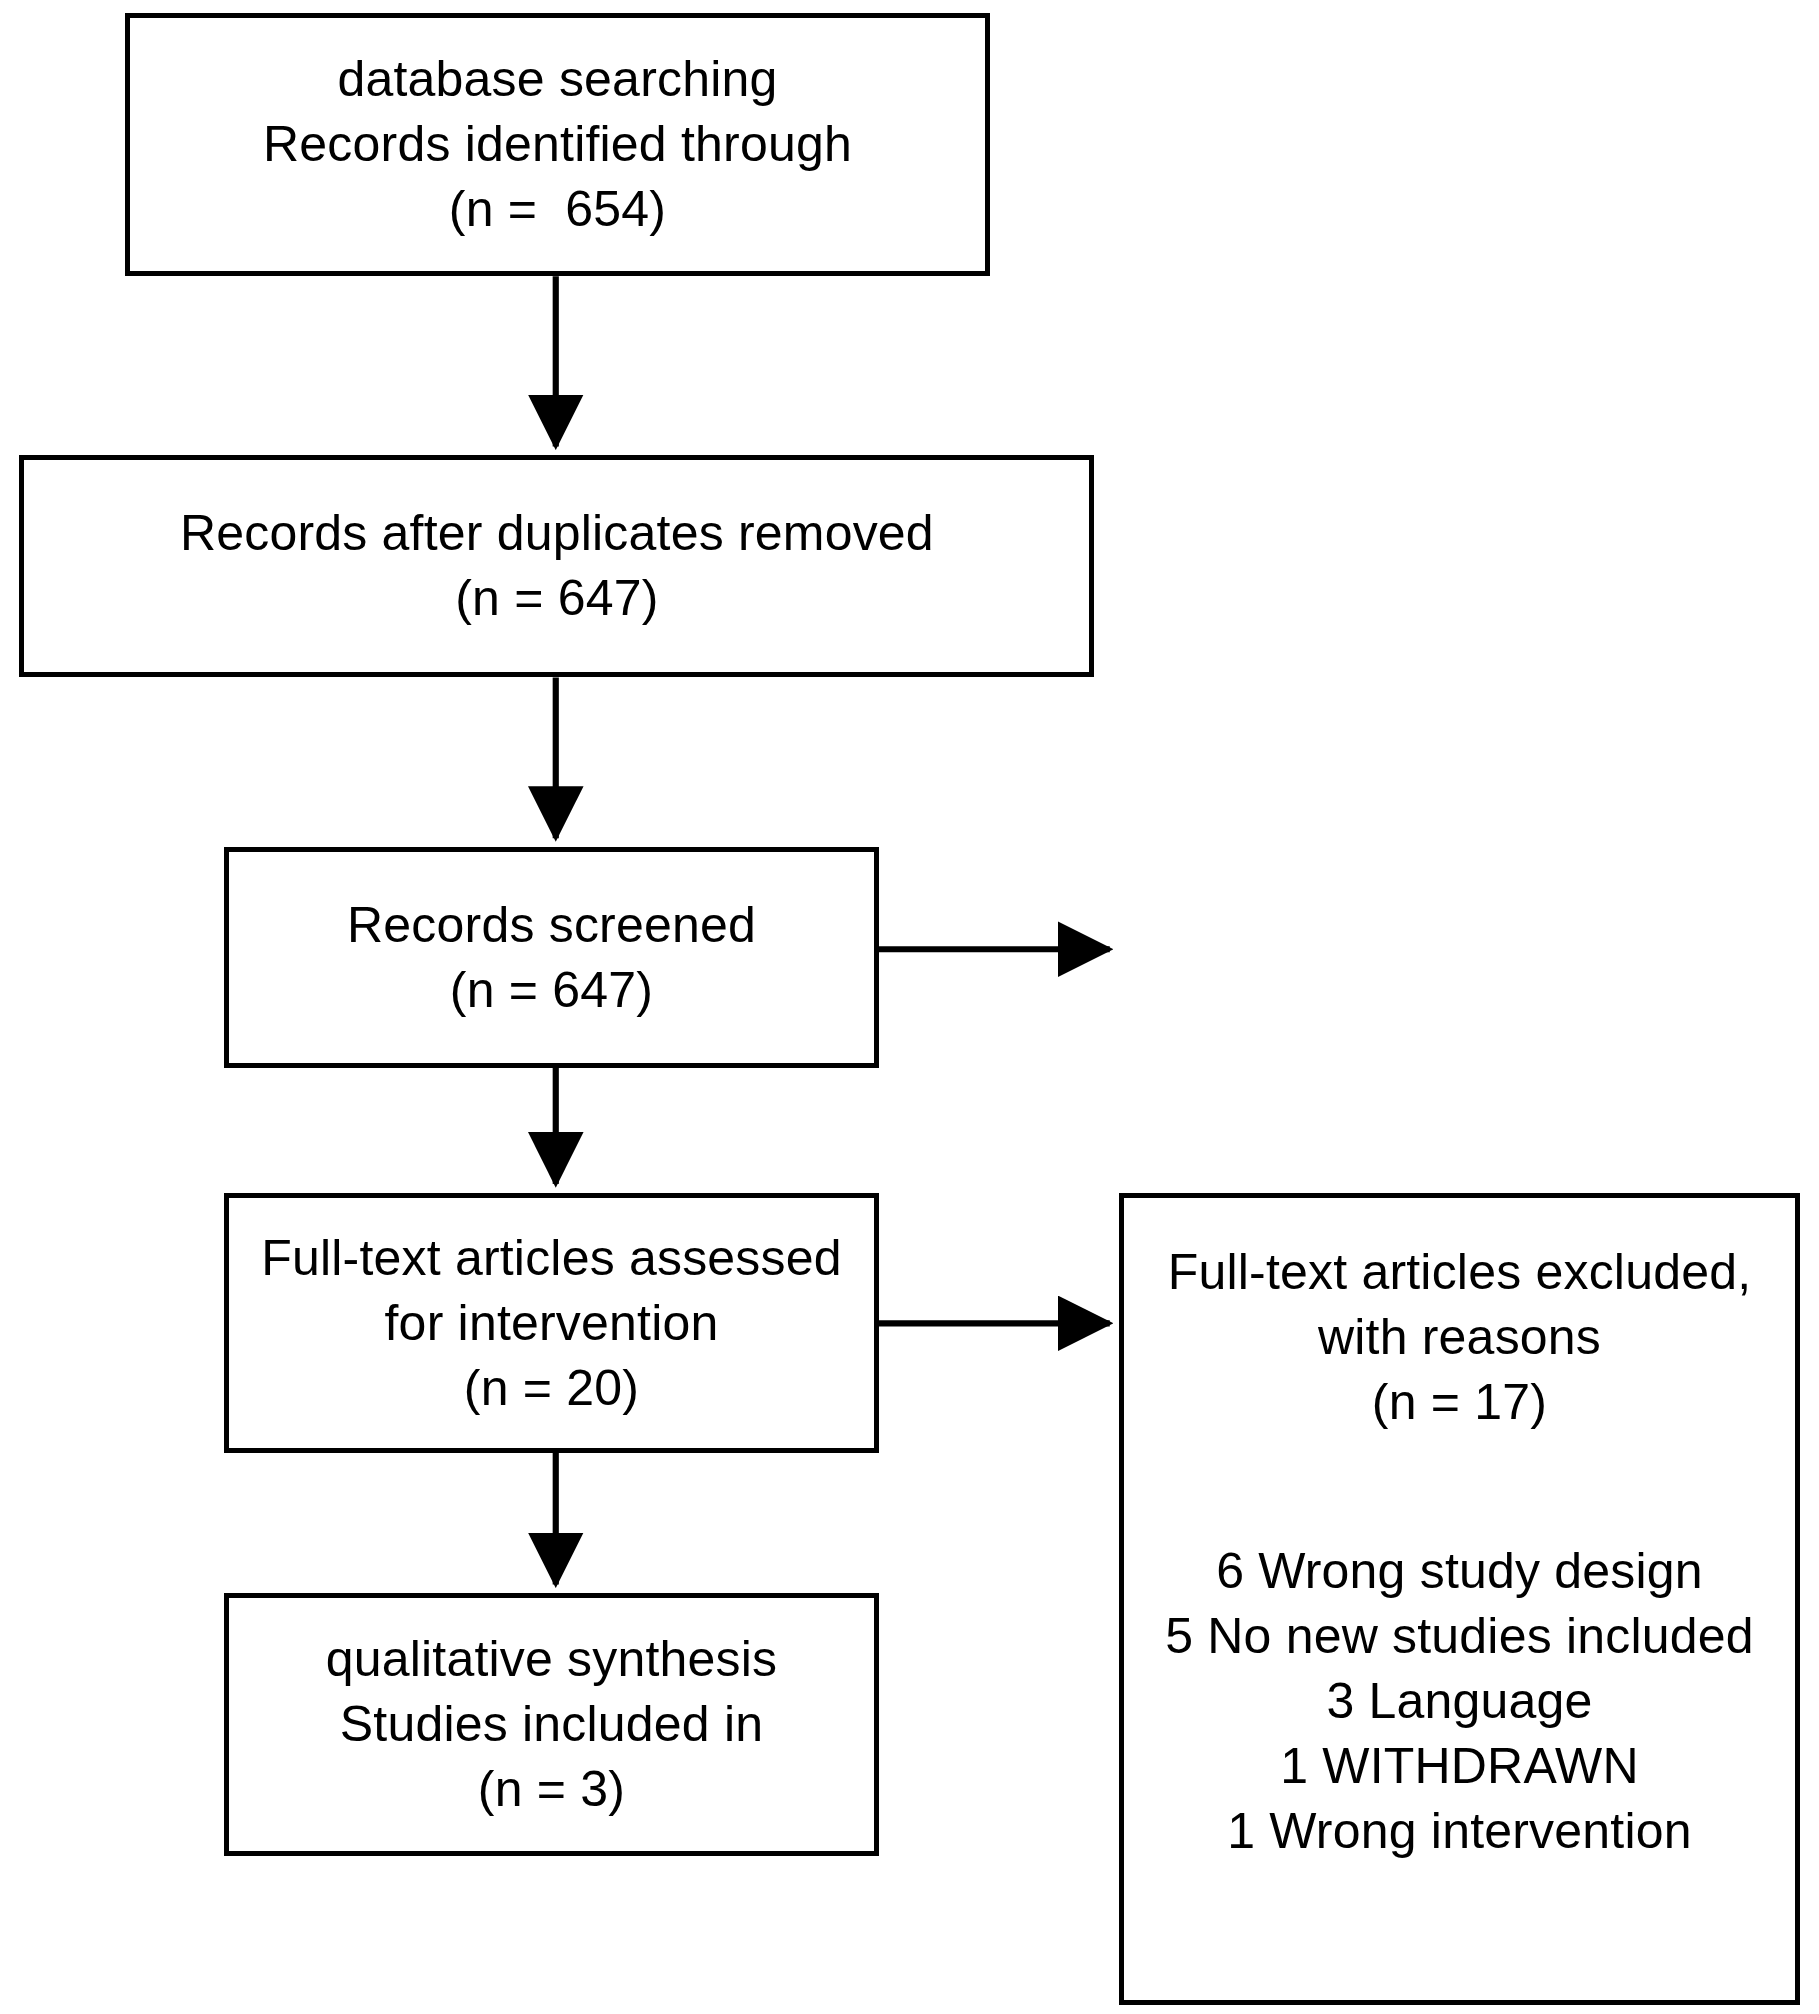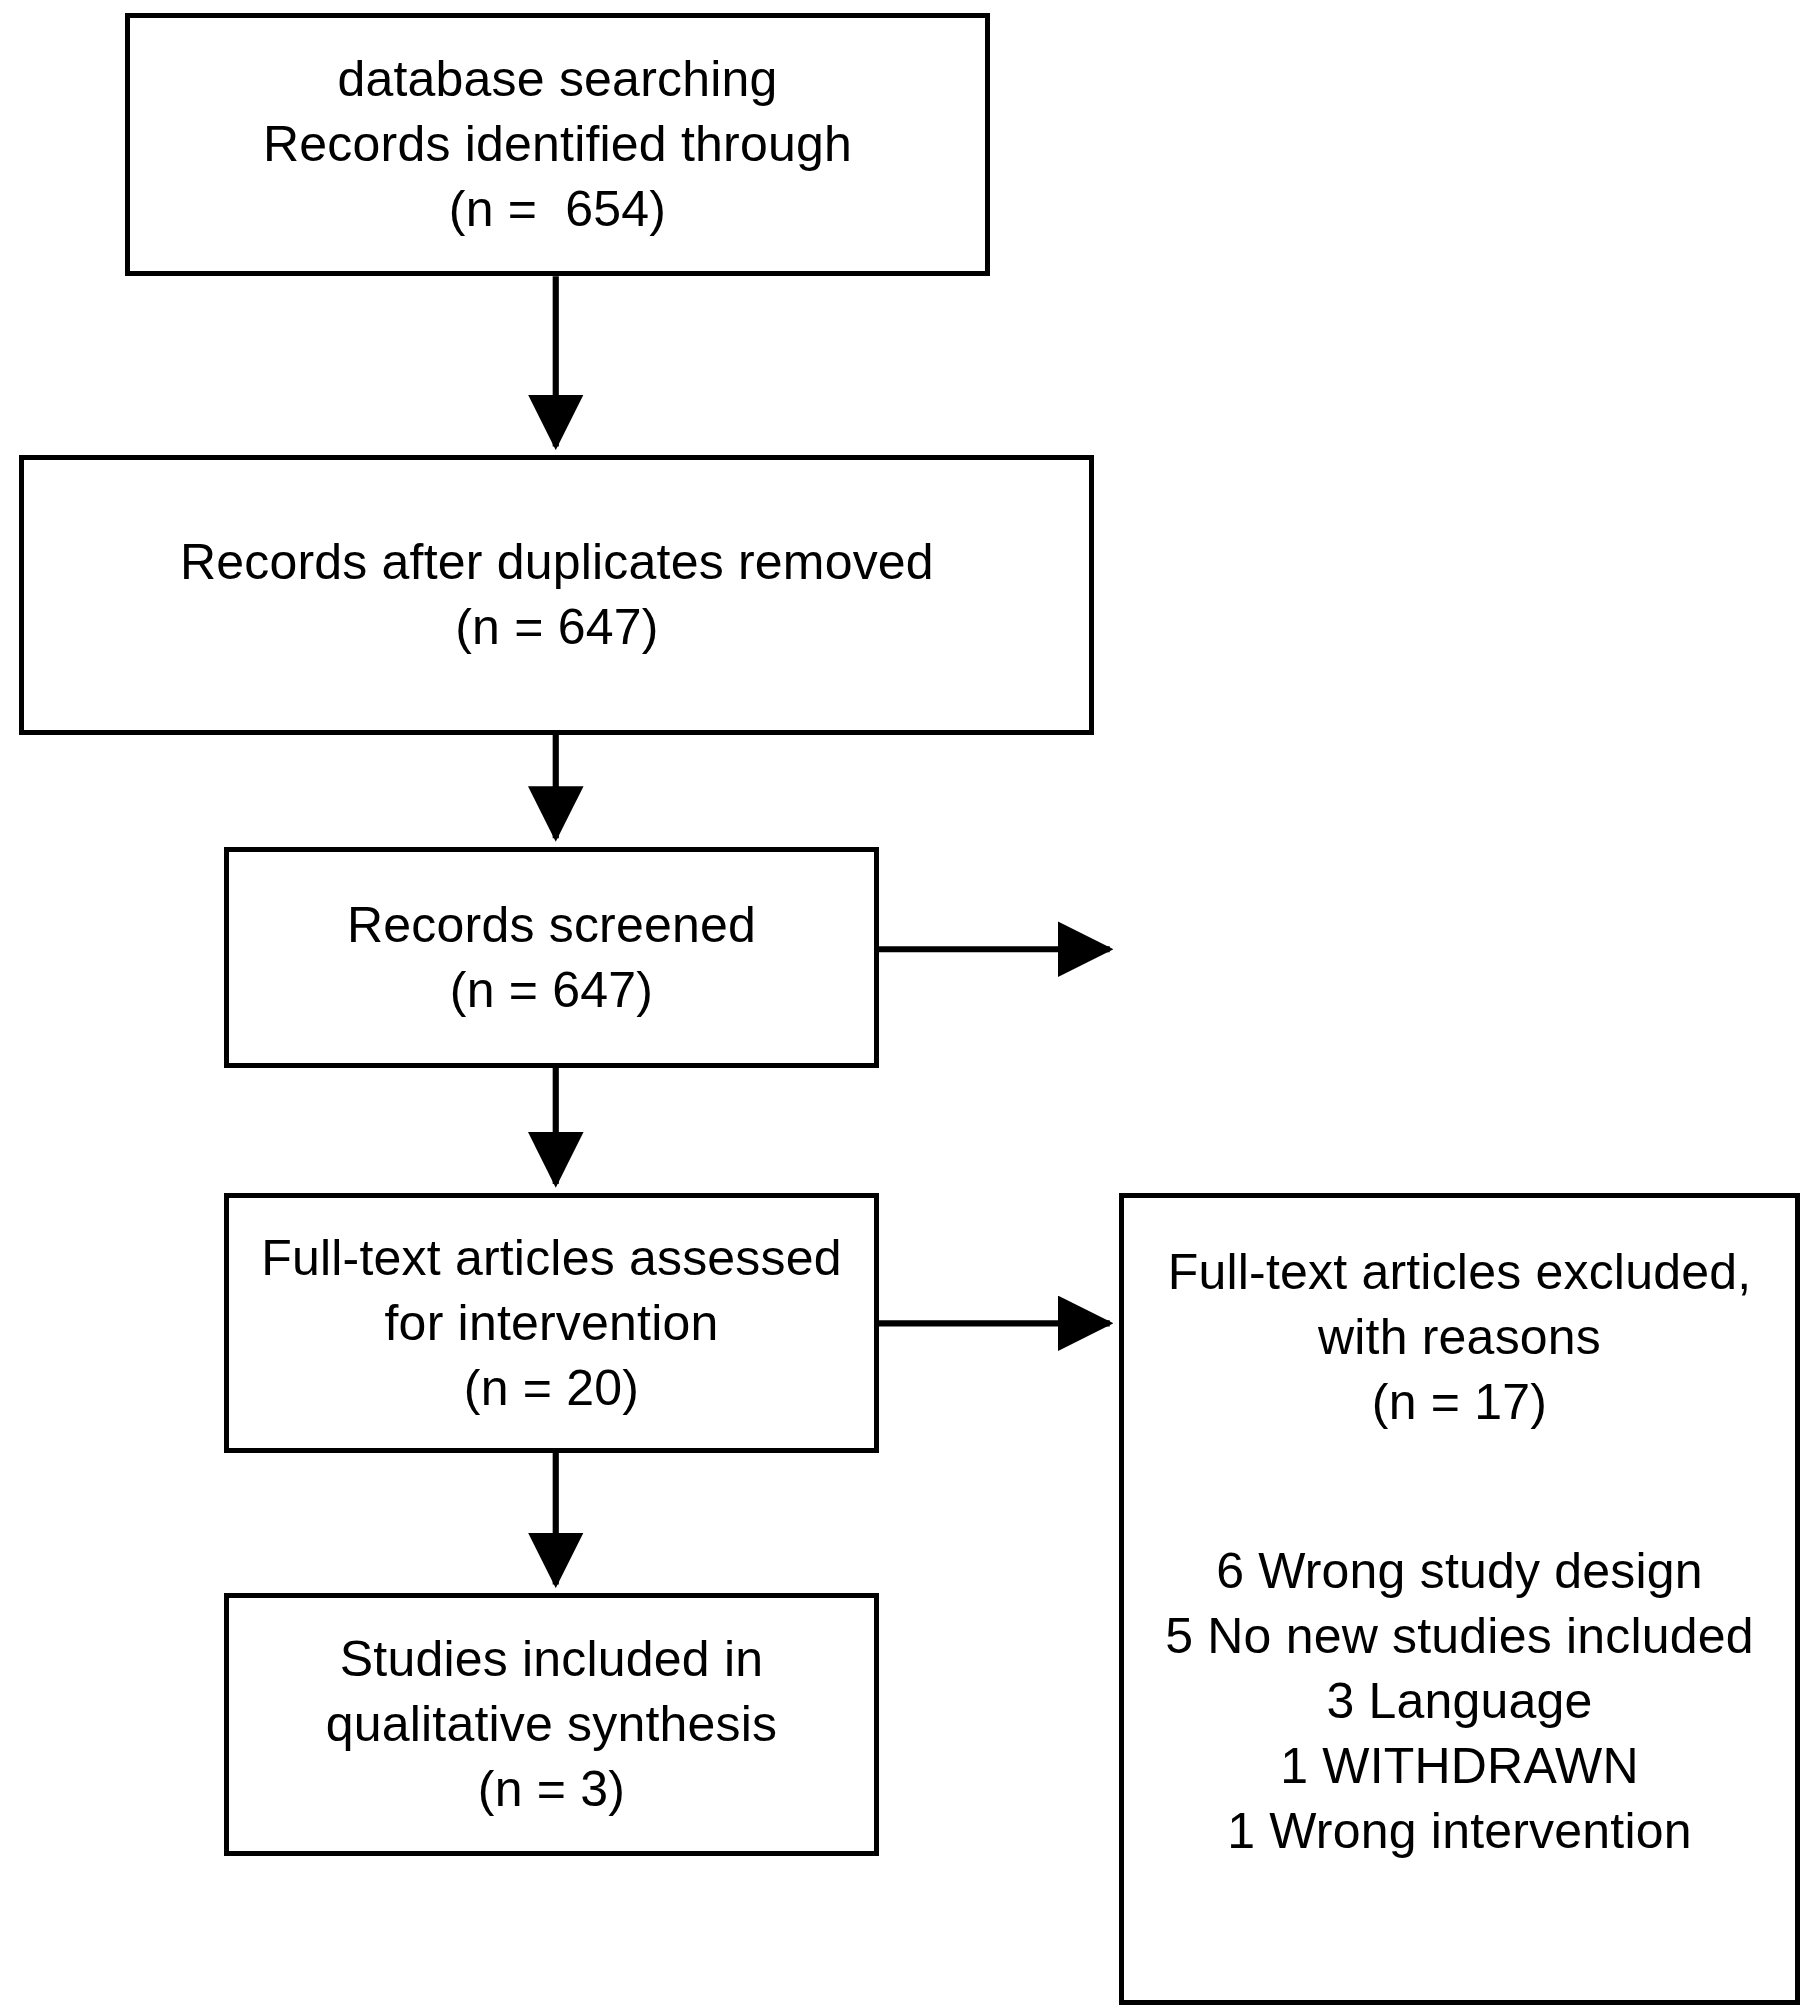--- a/index.html
+++ b/index.html
@@ -37,21 +37,21 @@
   .node .line {
     display: block;
     text-align: center;
     font-size: 50px;
     line-height: 1.30;
     letter-spacing: 0.2px;
     white-space: pre;
   }
   
   #node-identified   { left: 125px;  top: 13.2px;   width: 865px;  height: 263px; }
-  #node-duplicates   { left: 19.4px;   top: 455px;  width: 1075px; height: 280px; }
+  #node-duplicates   { left: 19.4px;   top: 455px;  width: 1075px; height: 222px; }
   #node-screened     { left: 224px;  top: 847px;  width: 655px;  height: 221px; }
   #node-excluded     { left: 1119px; top: 847px;  width: 681px;  height: 221px; }
   #node-fulltext     { left: 224px;  top: 1193px; width: 655px;  height: 260px; }
   #node-fulltext-exc { left: 1119px; top: 1193px; width: 681px;  height: 812px;
                        justify-content: flex-start; padding-top: 42px; }
   #node-included     { left: 224px;  top: 1593px; width: 655px;  height: 263px; }
 
   
   .reasons {
     margin-top: 104px;
@@ -116,19 +116,19 @@
     <div class="reasons">
       <span class="line">6 Wrong study design</span>
       <span class="line">5 No new studies included</span>
       <span class="line">3 Language</span>
       <span class="line">1 WITHDRAWN</span>
       <span class="line">1 Wrong intervention</span>
     </div>
   </div>
 
   <div class="node" id="node-included">
+    <span class="line">qualitative synthesis</span>
     <span class="line">Studies included in</span>
-    <span class="line">qualitative synthesis</span>
     <span class="line">(n = 3)</span>
   </div>
 
 </div>
 
 
 </body></html>

